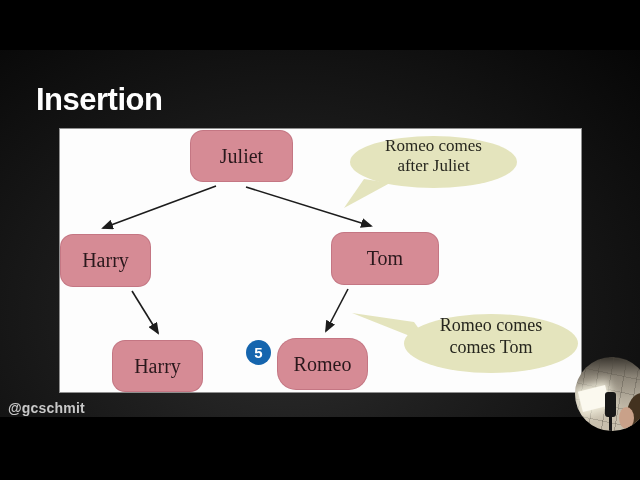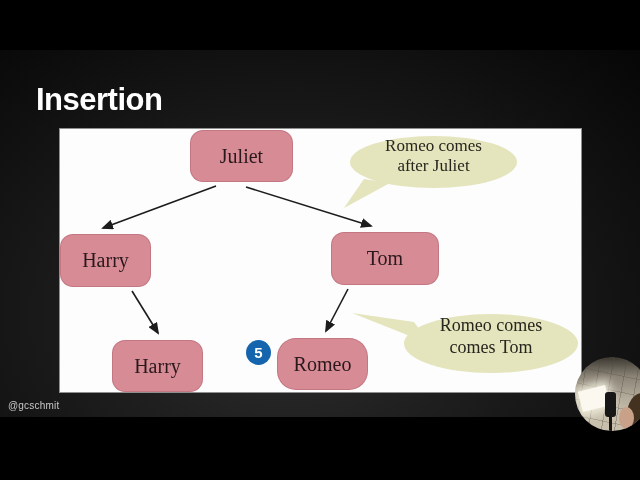--- a/index.html
+++ b/index.html
@@ -33,22 +33,22 @@
   .bubble{position:absolute;background:#e4e4bd;border-radius:50%;z-index:3;
           display:flex;flex-direction:column;align-items:center;justify-content:flex-start;
           font-family:"Liberation Serif",serif;color:#26261e;text-align:center;}
   #bubble-after {left:350px;top:136px;width:167px;height:52px;font-size:17px;line-height:20px;}
   #bubble-before{left:404px;top:314px;width:174px;height:59px;font-size:18px;line-height:22px;}
   
   #badge{position:absolute;left:246px;top:340px;width:25px;height:25px;border-radius:50%;
          background:#1565ae;color:#fff;font-size:15px;font-weight:700;z-index:3;
          display:flex;align-items:center;justify-content:center;}
   
-  #watermark{position:absolute;left:8px;top:400px;color:#c8c8c8;font-size:10px;
-             font-weight:400;letter-spacing:.2px;z-index:4;}
+  #watermark{position:absolute;left:8px;top:400px;color:#c8c8c8;font-size:14px;
+             font-weight:700;letter-spacing:.2px;z-index:4;}
   
   #webcam{position:absolute;left:575px;top:357px;width:74px;height:74px;border-radius:50%;
           overflow:hidden;z-index:6;
           background:linear-gradient(180deg,#3a362f 0%,#8a8376 26%,#b3ab9b 55%,#c8bfad 78%);}
   #webcam .tiles{position:absolute;inset:0;
           background:
             repeating-linear-gradient(100deg, transparent 0 12px, rgba(80,75,65,.35) 12px 13px),
             repeating-linear-gradient(12deg, transparent 0 15px, rgba(80,75,65,.28) 15px 16px);}
   #webcam .light{position:absolute;left:5px;top:31px;width:28px;height:21px;
           background:#fbf9ef;transform:rotate(-14deg);

